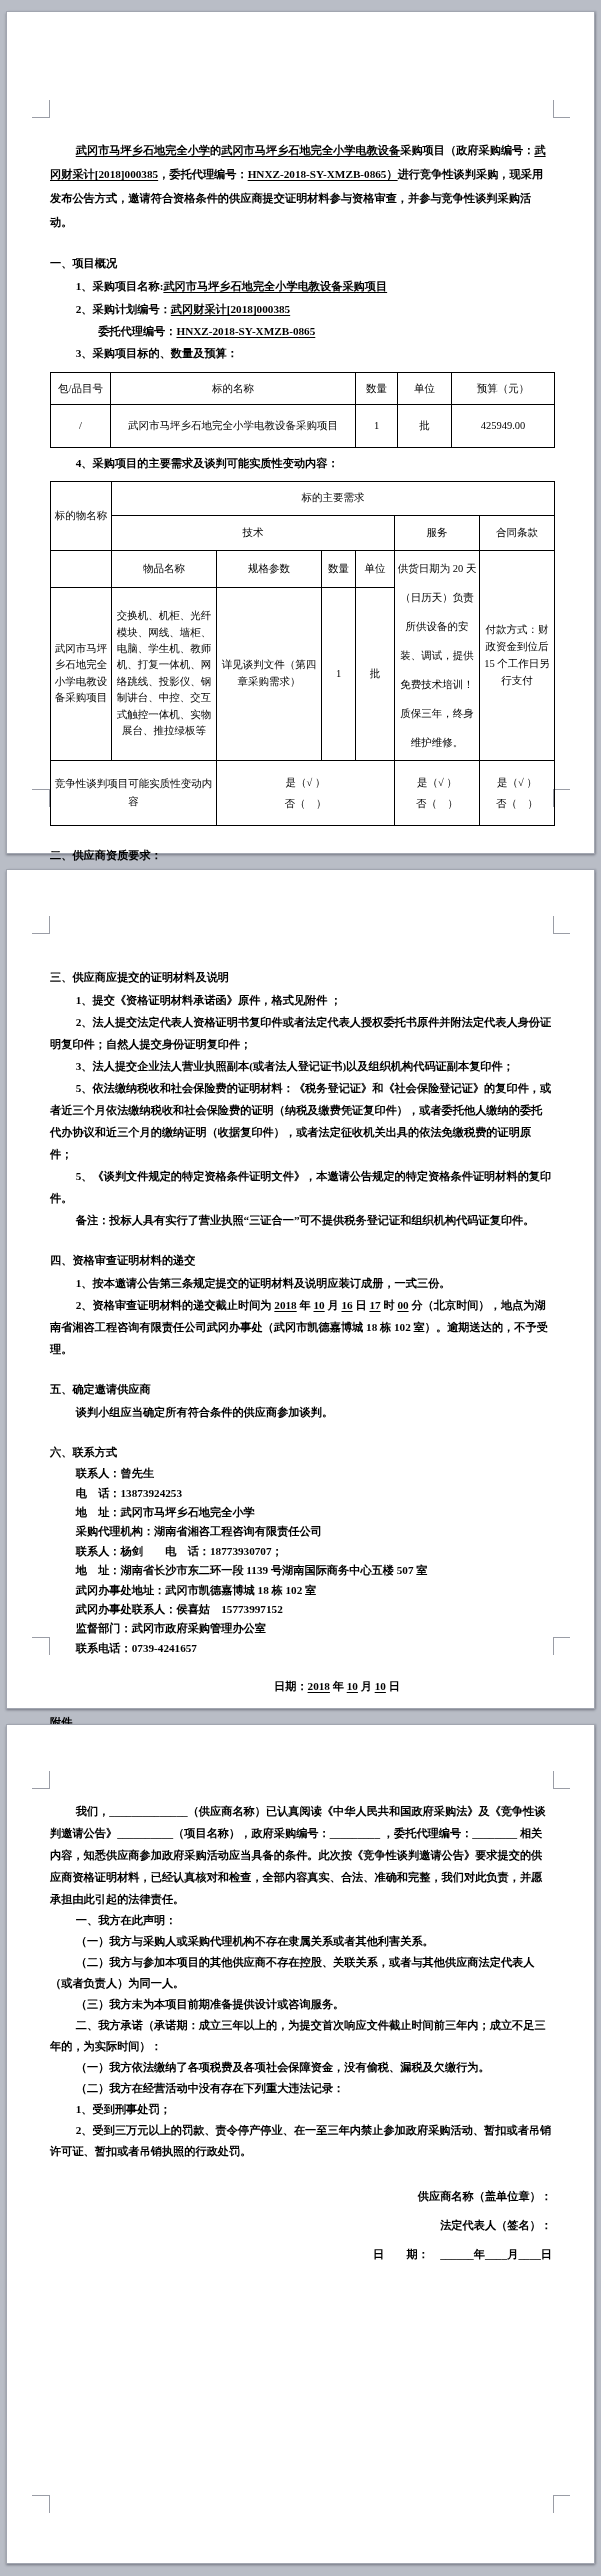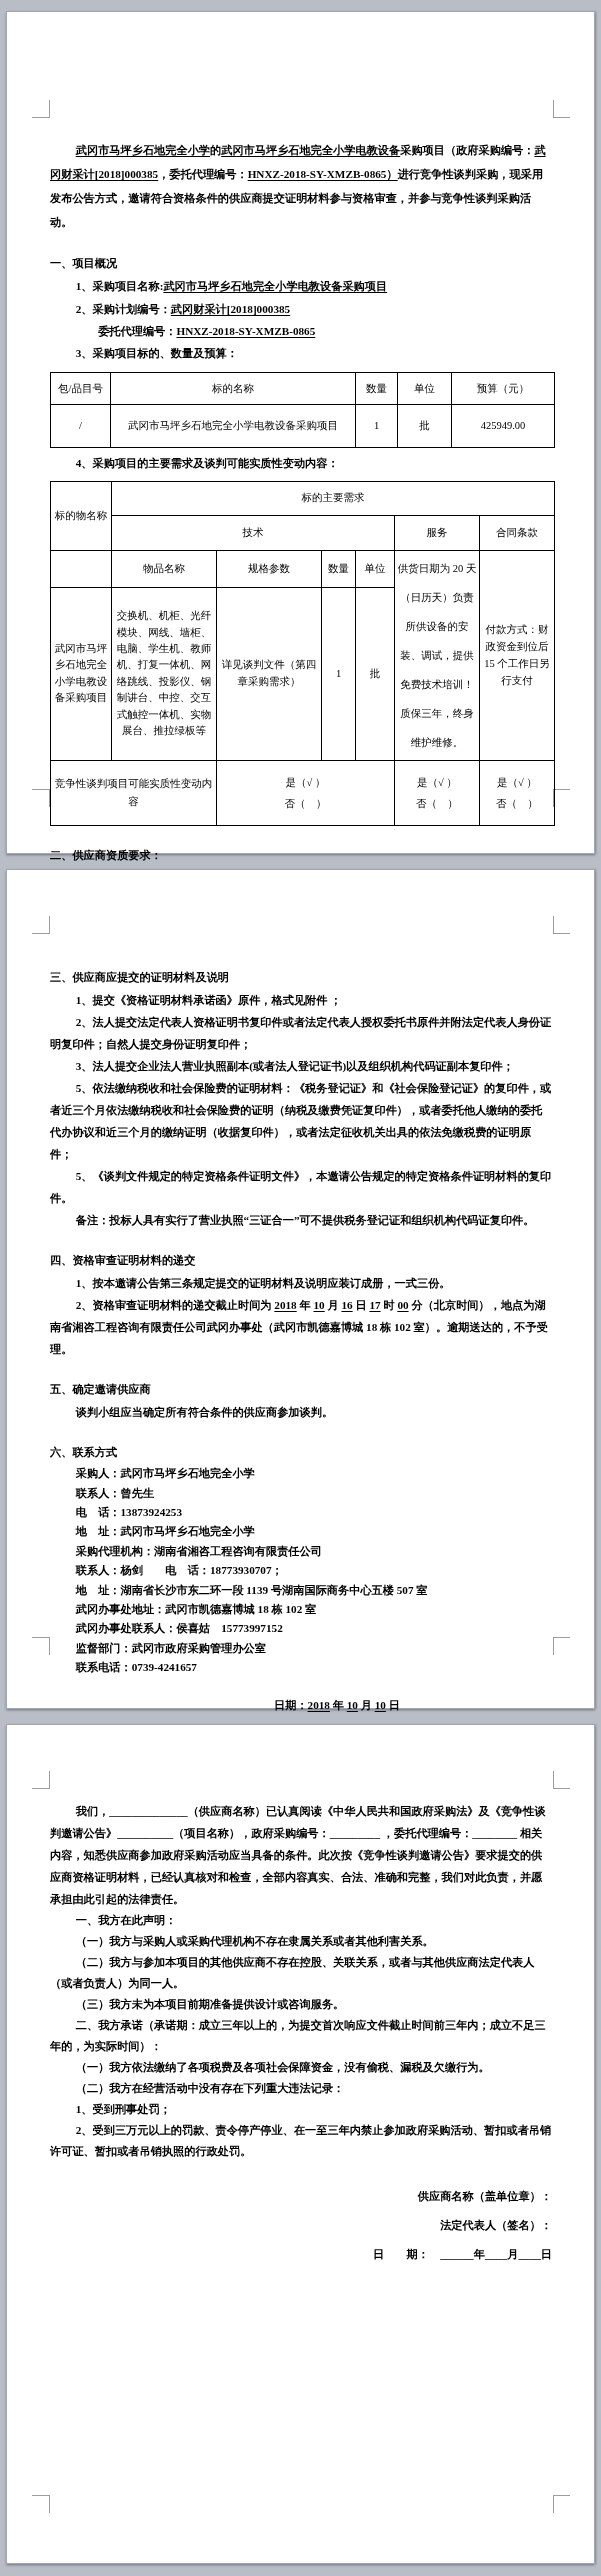--- a/index.html
+++ b/index.html
@@ -195,21 +195,20 @@
       <p class="item indent">备注：投标人具有实行了营业执照“三证合一”可不提供税务登记证和组织机构代码证复印件。</p>
 
       <p class="hd sec-title">四、资格审查证明材料的递交</p>
       <p class="item indent">1、按本邀请公告第三条规定提交的证明材料及说明应装订成册，一式三份。</p>
       <p class="item indent"><span>2、资格审查证明材料的递交截止时间为 </span><span class="u">2018</span><span> 年 </span><span class="u">10</span><span> 月 </span><span class="u">16</span><span> 日 </span><span class="u">17</span><span> 时 </span><span class="u">00</span><span> 分（北京时间），地点为湖南省湘咨工程咨询有限责任公司武冈办事处（武冈市凯德嘉博城 18 栋 102 室）。逾期送达的，不予受理。</span></p>
 
       <p class="hd sec-title">五、确定邀请供应商</p>
       <p class="item indent">谈判小组应当确定所有符合条件的供应商参加谈判。</p>
 
       <p class="hd sec-title">六、联系方式</p>
-      <p class="contact">采购人：武冈市马坪乡石地完全小学</p>
       <p class="contact">联系人：曾先生</p>
       <p class="contact">电　话：13873924253</p>
       <p class="contact">地　址：武冈市马坪乡石地完全小学</p>
       <p class="contact">采购代理机构：湖南省湘咨工程咨询有限责任公司</p>
       <p class="contact">联系人：杨剑　　电　话：18773930707；</p>
       <p class="contact">地　址：湖南省长沙市东二环一段 1139 号湖南国际商务中心五楼 507 室</p>
       <p class="contact">武冈办事处地址：武冈市凯德嘉博城 18 栋 102 室</p>
       <p class="contact">武冈办事处联系人：侯喜姑　15773997152</p>
       <p class="contact">监督部门：武冈市政府采购管理办公室</p>
       <p class="contact">联系电话：0739-4241657</p>

